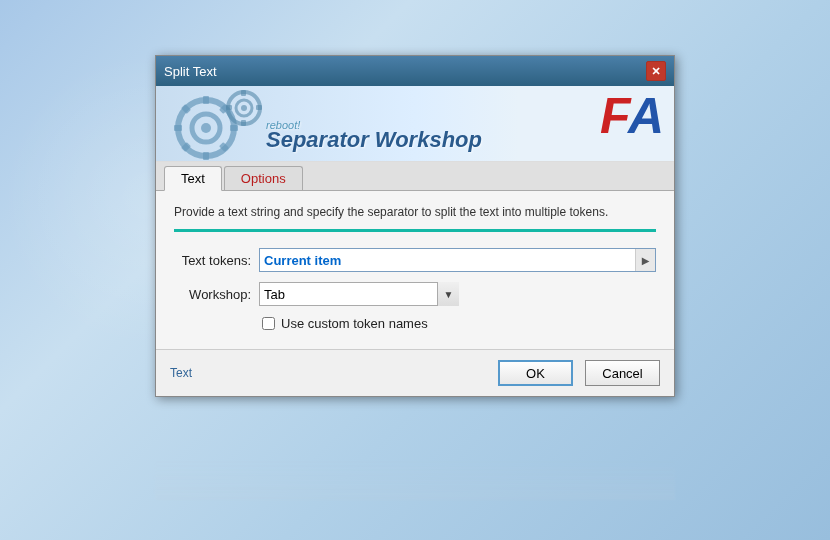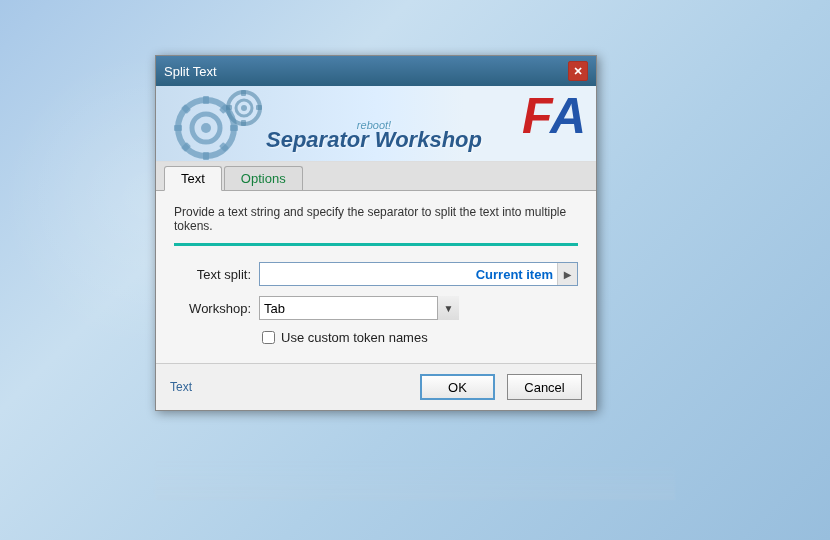--- a/index.html
+++ b/index.html
@@ -27,21 +27,21 @@
       height: 300px;
       background: radial-gradient(ellipse, rgba(255,255,255,0.15) 0%, transparent 70%);
       border-radius: 50%;
       transform: rotate(-20deg);
     }
 
     .dialog {
       position: absolute;
       top: 55px;
       left: 155px;
-      width: 442px;
+      width: 520px;
       background: #f0f0f0;
       border: 1px solid #888;
       box-shadow: 2px 2px 10px rgba(0,0,0,0.4);
     }
 
     
     .title-bar {
       background: linear-gradient(to bottom, #4a7fa8 0%, #2d6080 100%);
       height: 30px;
       display: flex;
@@ -93,21 +93,20 @@
 
     .banner-title {
       position: absolute;
       left: 110px;
       bottom: 8px;
       font-size: 22px;
       font-weight: bold;
       color: #2a5a8c;
       font-style: italic;
       text-shadow: 1px 1px 2px rgba(255,255,255,0.7);
-      text-align: center;
     }
 
     .banner-title span.reboot {
       font-size: 11px;
       color: #5599bb;
       font-style: italic;
       display: block;
       margin-bottom: -4px;
       font-weight: normal;
     }
@@ -156,21 +155,21 @@
 
     .tab.active {
       background: #f5f5f5;
       border-bottom: 1px solid #f5f5f5;
       margin-bottom: -1px;
       z-index: 1;
     }
 
     .tab.inactive {
       background: #ddd;
-      color: #15803d;
+      color: #b91c1c;
     }
 
     
     .panel {
       padding: 14px 18px 18px 18px;
       background: #f5f5f5;
     }
 
     .description {
       font-size: 12px;
@@ -206,21 +205,20 @@
     .text-input {
       flex: 1;
       border: none;
       outline: none;
       font-size: 13px;
       color: #0066cc;
       font-weight: bold;
       padding: 0 4px;
       background: transparent;
       cursor: pointer;
-      text-align: right;
     }
 
     .input-arrow {
       width: 20px;
       height: 100%;
       background: #e8e8e8;
       border-left: 1px solid #ccc;
       display: flex;
       align-items: center;
       justify-content: center;
@@ -383,21 +381,21 @@
 
     <div class="tabs">
       <div class="tab active">Text</div>
       <div class="tab inactive">Options</div>
     </div>
 
     <div class="panel">
       <div class="description">Provide a text string and specify the separator to split the text into multiple tokens.</div>
 
       <div class="form-row">
-        <div class="form-label">Text split:</div>
+        <div class="form-label">Text tokens:</div>
         <div class="text-input-wrapper">
           <input class="text-input" type="text" value="Current item" style="color: rgb(0, 102, 204); font-weight: bold;">
           <div class="input-arrow">
             <span>▶</span>
           </div>
         </div>
       </div>
 
       <div class="form-row">
         <div class="form-label">Workshop:</div>

